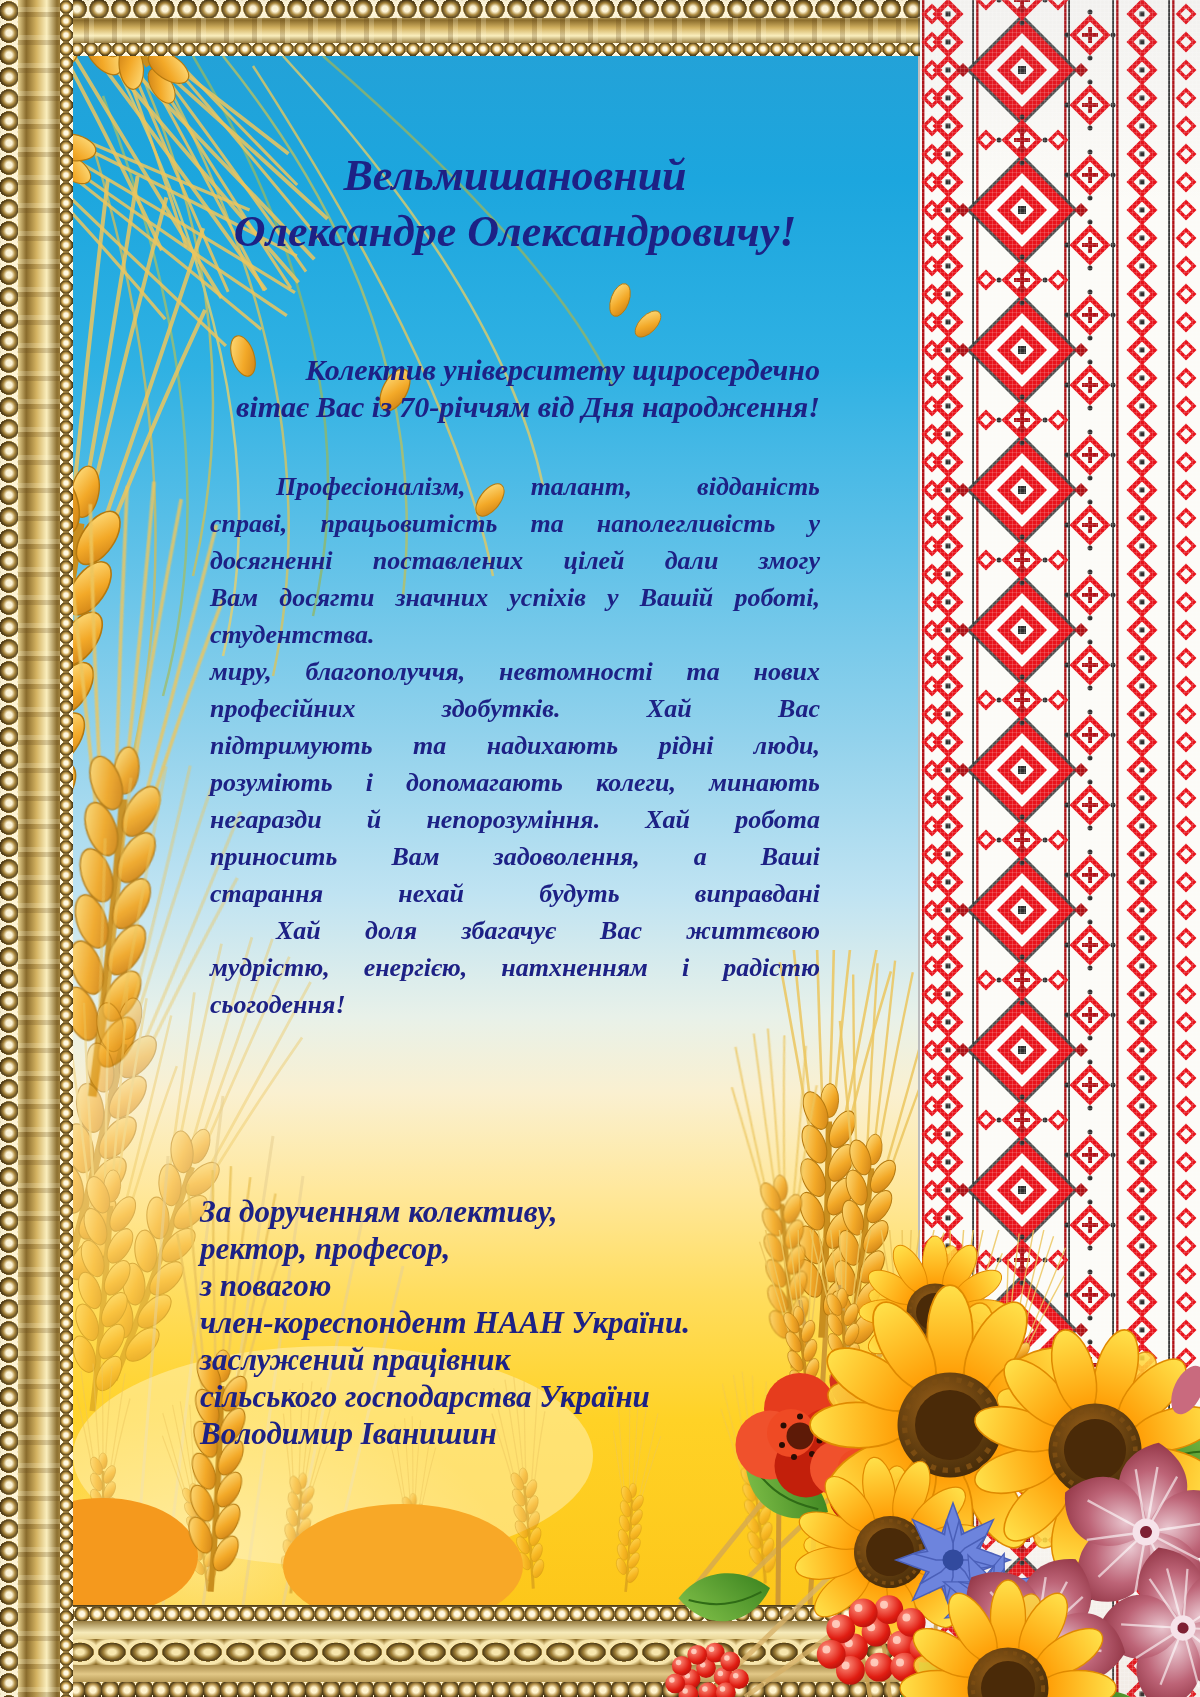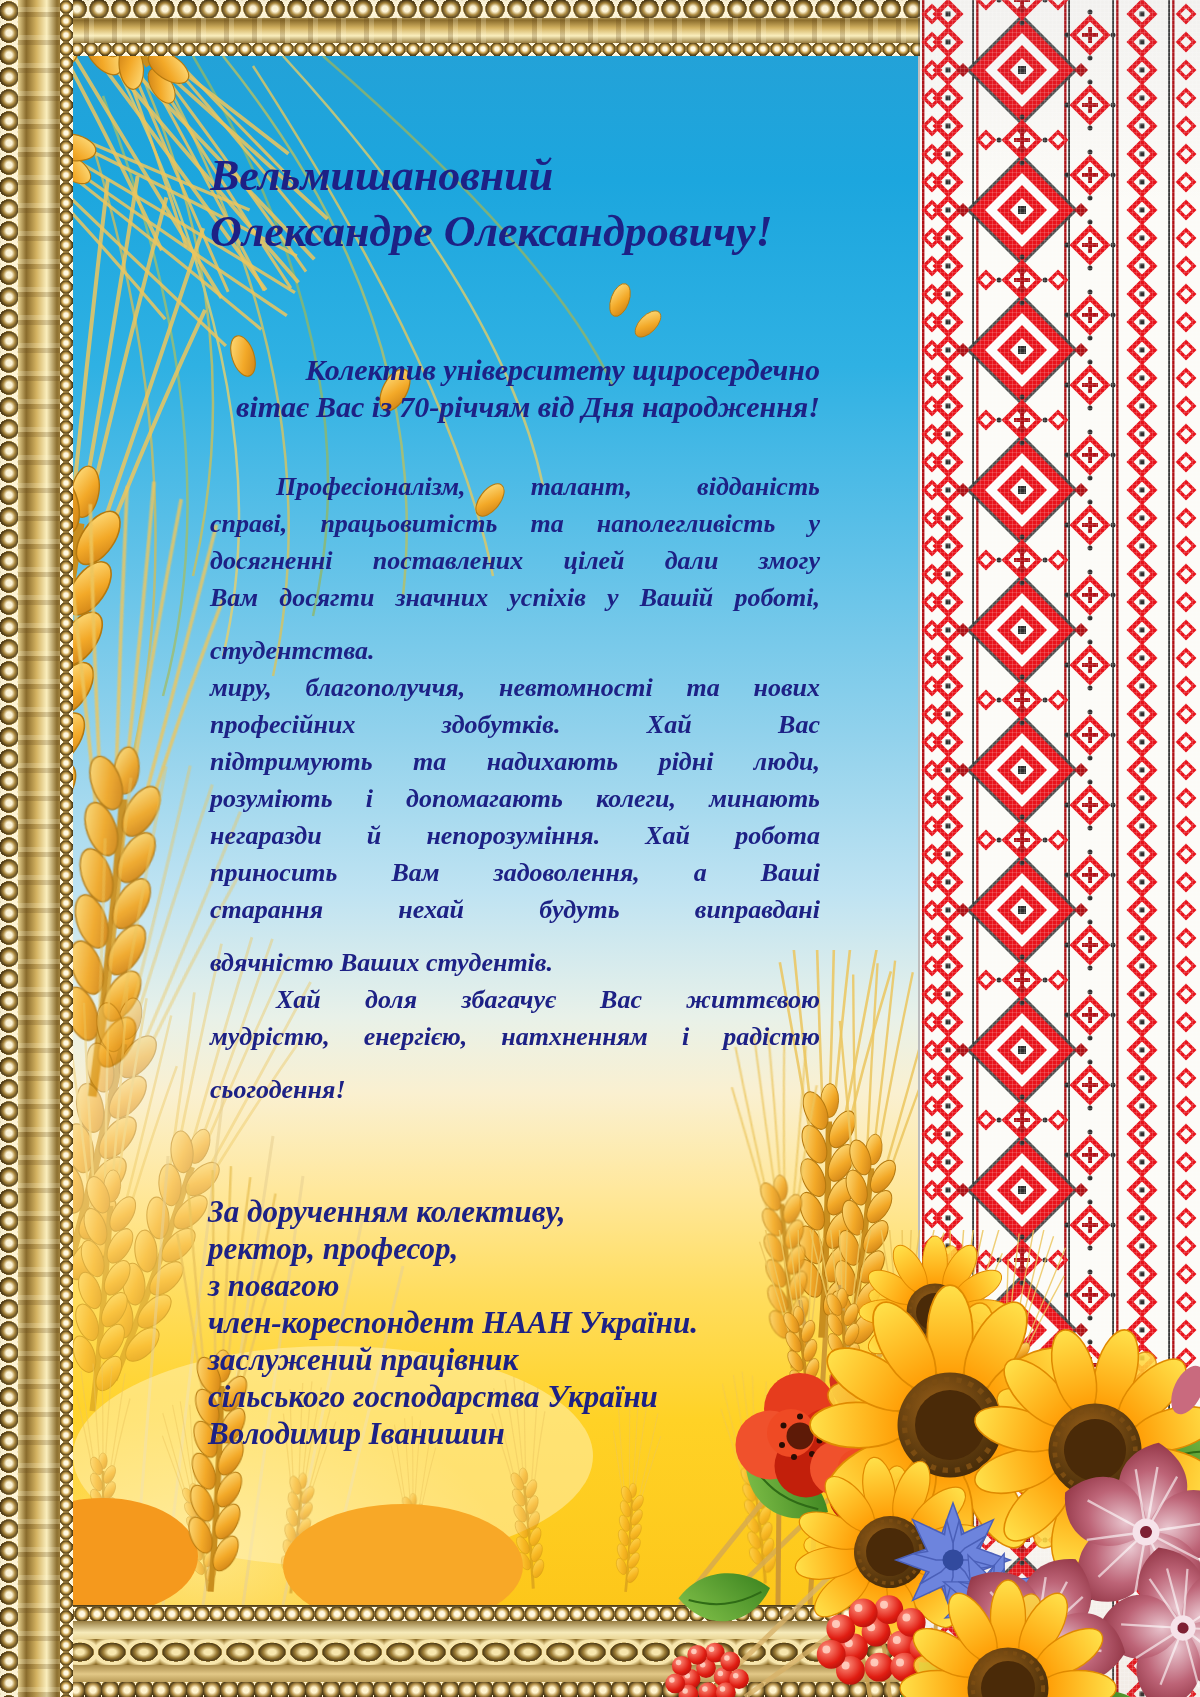--- a/index.html
+++ b/index.html
@@ -36,27 +36,27 @@
   .embroidery{position:absolute;left:918px;top:0;width:282px;height:1697px;z-index:3;
     border-left:2px solid rgba(70,70,70,.35);box-sizing:border-box;}
   .embroidery::after{content:"";position:absolute;inset:0;pointer-events:none;background:
     repeating-linear-gradient(0deg, rgba(255,255,255,.16) 0 1px, rgba(0,0,0,0) 1px 4px),
     repeating-linear-gradient(90deg, rgba(255,255,255,.16) 0 1px, rgba(0,0,0,0) 1px 4px),
     linear-gradient(180deg, rgba(120,120,140,.08), rgba(0,0,0,0) 12%, rgba(0,0,0,0) 82%, rgba(150,100,80,.10));}
   
   .bouquet{position:absolute;left:600px;top:1230px;z-index:4;}
   
   .txt{position:absolute;z-index:5;color:#1d2185;font-style:italic;font-weight:bold;}
-  .t-title{left:210px;top:148px;width:610px;font-size:44px;line-height:56px;text-align:left;}
+  .t-title{left:210px;top:148px;width:610px;font-size:44px;line-height:56px;text-align:center;}
   .t-intro{left:210px;top:351px;width:610px;font-size:30px;line-height:37px;text-align:right;}
   .t-body{left:210px;top:468px;width:610px;font-size:26px;line-height:37px;}
   .t-body .ln{text-align:justify;text-align-last:justify;}
   .t-body .first{text-indent:66px;}
-  .t-body .last{text-align:left;text-align-last:left;margin-top:16px;}
-  .t-sig{left:208px;top:1193px;width:650px;font-size:31px;line-height:37px;text-align:left;}
+  .t-body .last{text-align:left;text-align-last:left;}
+  .t-sig{left:200px;top:1193px;width:650px;font-size:31px;line-height:37px;text-align:left;}
 </style>
 </head>
 <body>
 
 <div class="page">
 
   <svg width="0" height="0" style="position:absolute">
     <defs>
       <linearGradient id="gGold" x1="0" y1="0" x2="1" y2="1">
         <stop offset="0" stop-color="#ffe489"></stop>
@@ -466,21 +466,20 @@
     <div class="ln">досягненні поставлених цілей дали змогу</div>
     <div class="ln">Вам досягти значних успіхів у Вашій роботі,</div>
     <div class="ln last">студентства.</div>
     <div class="ln">миру, благополуччя, невтомності та нових</div>
     <div class="ln">професійних здобутків. Хай Вас</div>
     <div class="ln">підтримують та надихають рідні люди,</div>
     <div class="ln">розуміють і допомагають колеги, минають</div>
     <div class="ln">негаразди й непорозуміння. Хай робота</div>
     <div class="ln">приносить Вам задоволення, а Ваші</div>
     <div class="ln">старання нехай будуть виправдані</div>
-    <div class="ln last">вдячністю Ваших студентів.</div>
     <div class="ln first">Хай доля збагачує Вас життєвою</div>
     <div class="ln">мудрістю, енергією, натхненням і радістю</div>
     <div class="ln last">сьогодення!</div>
   </div>
 
   <div class="txt t-sig">
     <div>За дорученням колективу,</div>
     <div>ректор, професор,</div>
     <div>з повагою</div>
     <div>член-кореспондент НААН України.</div>

